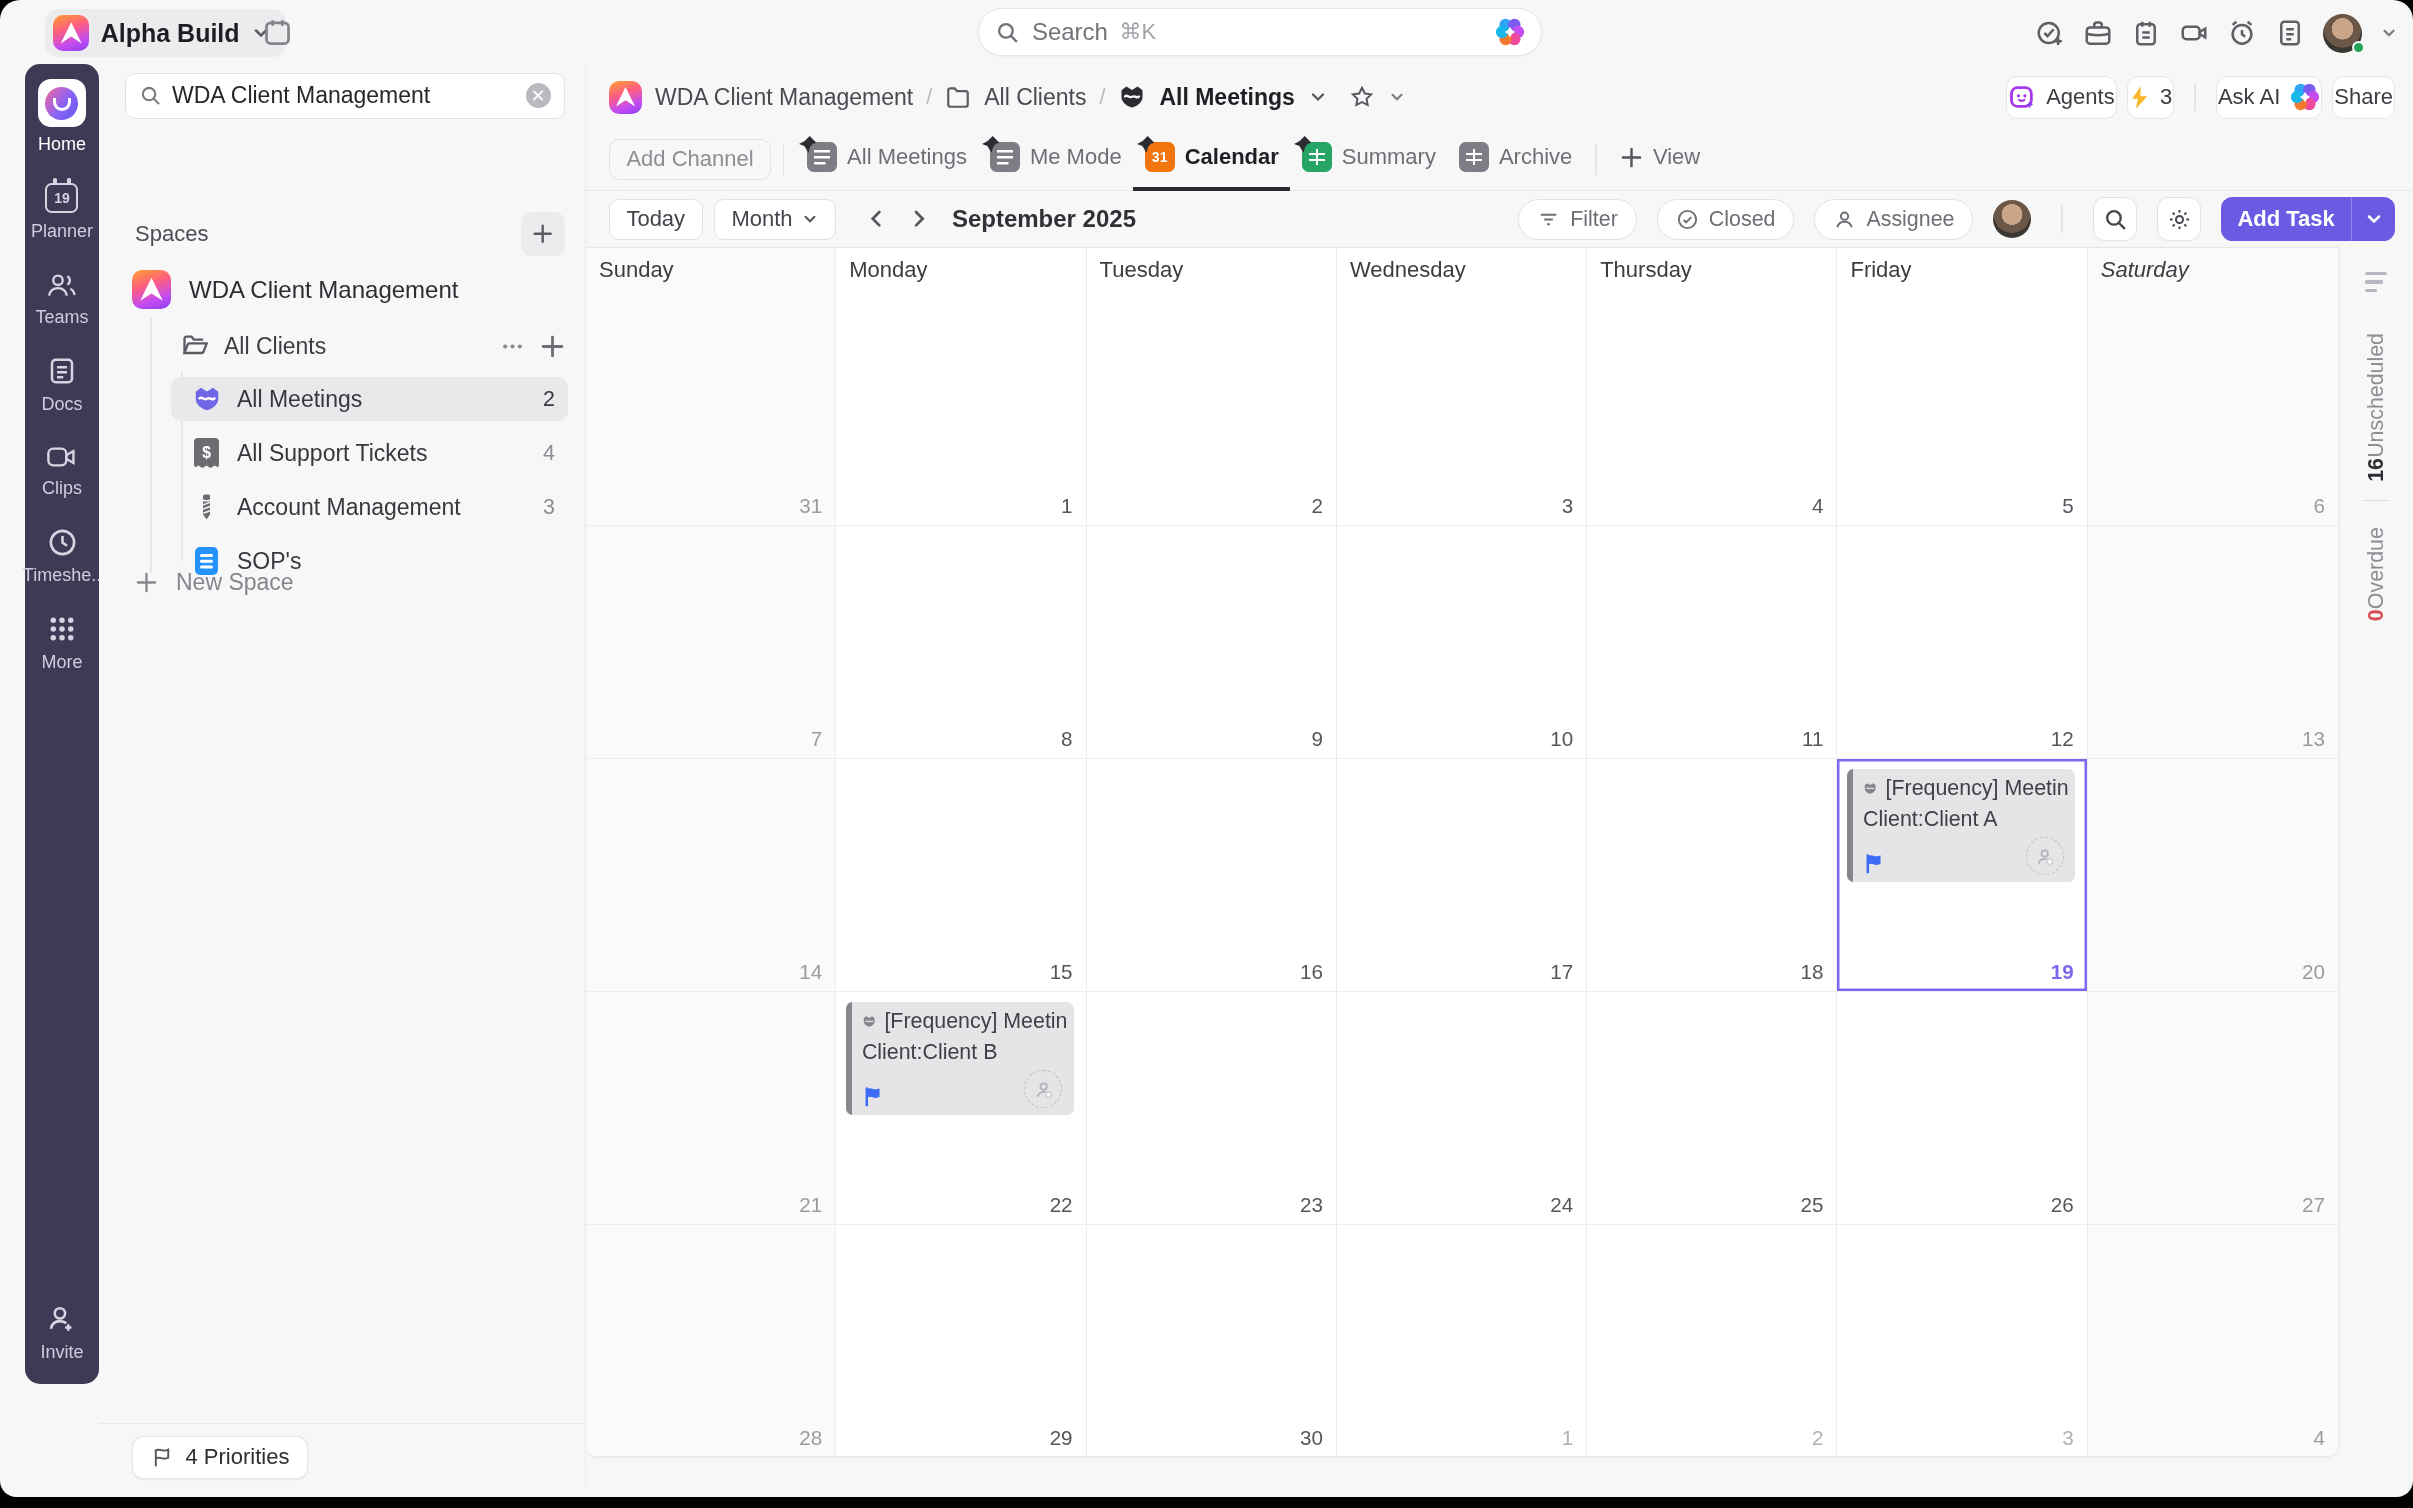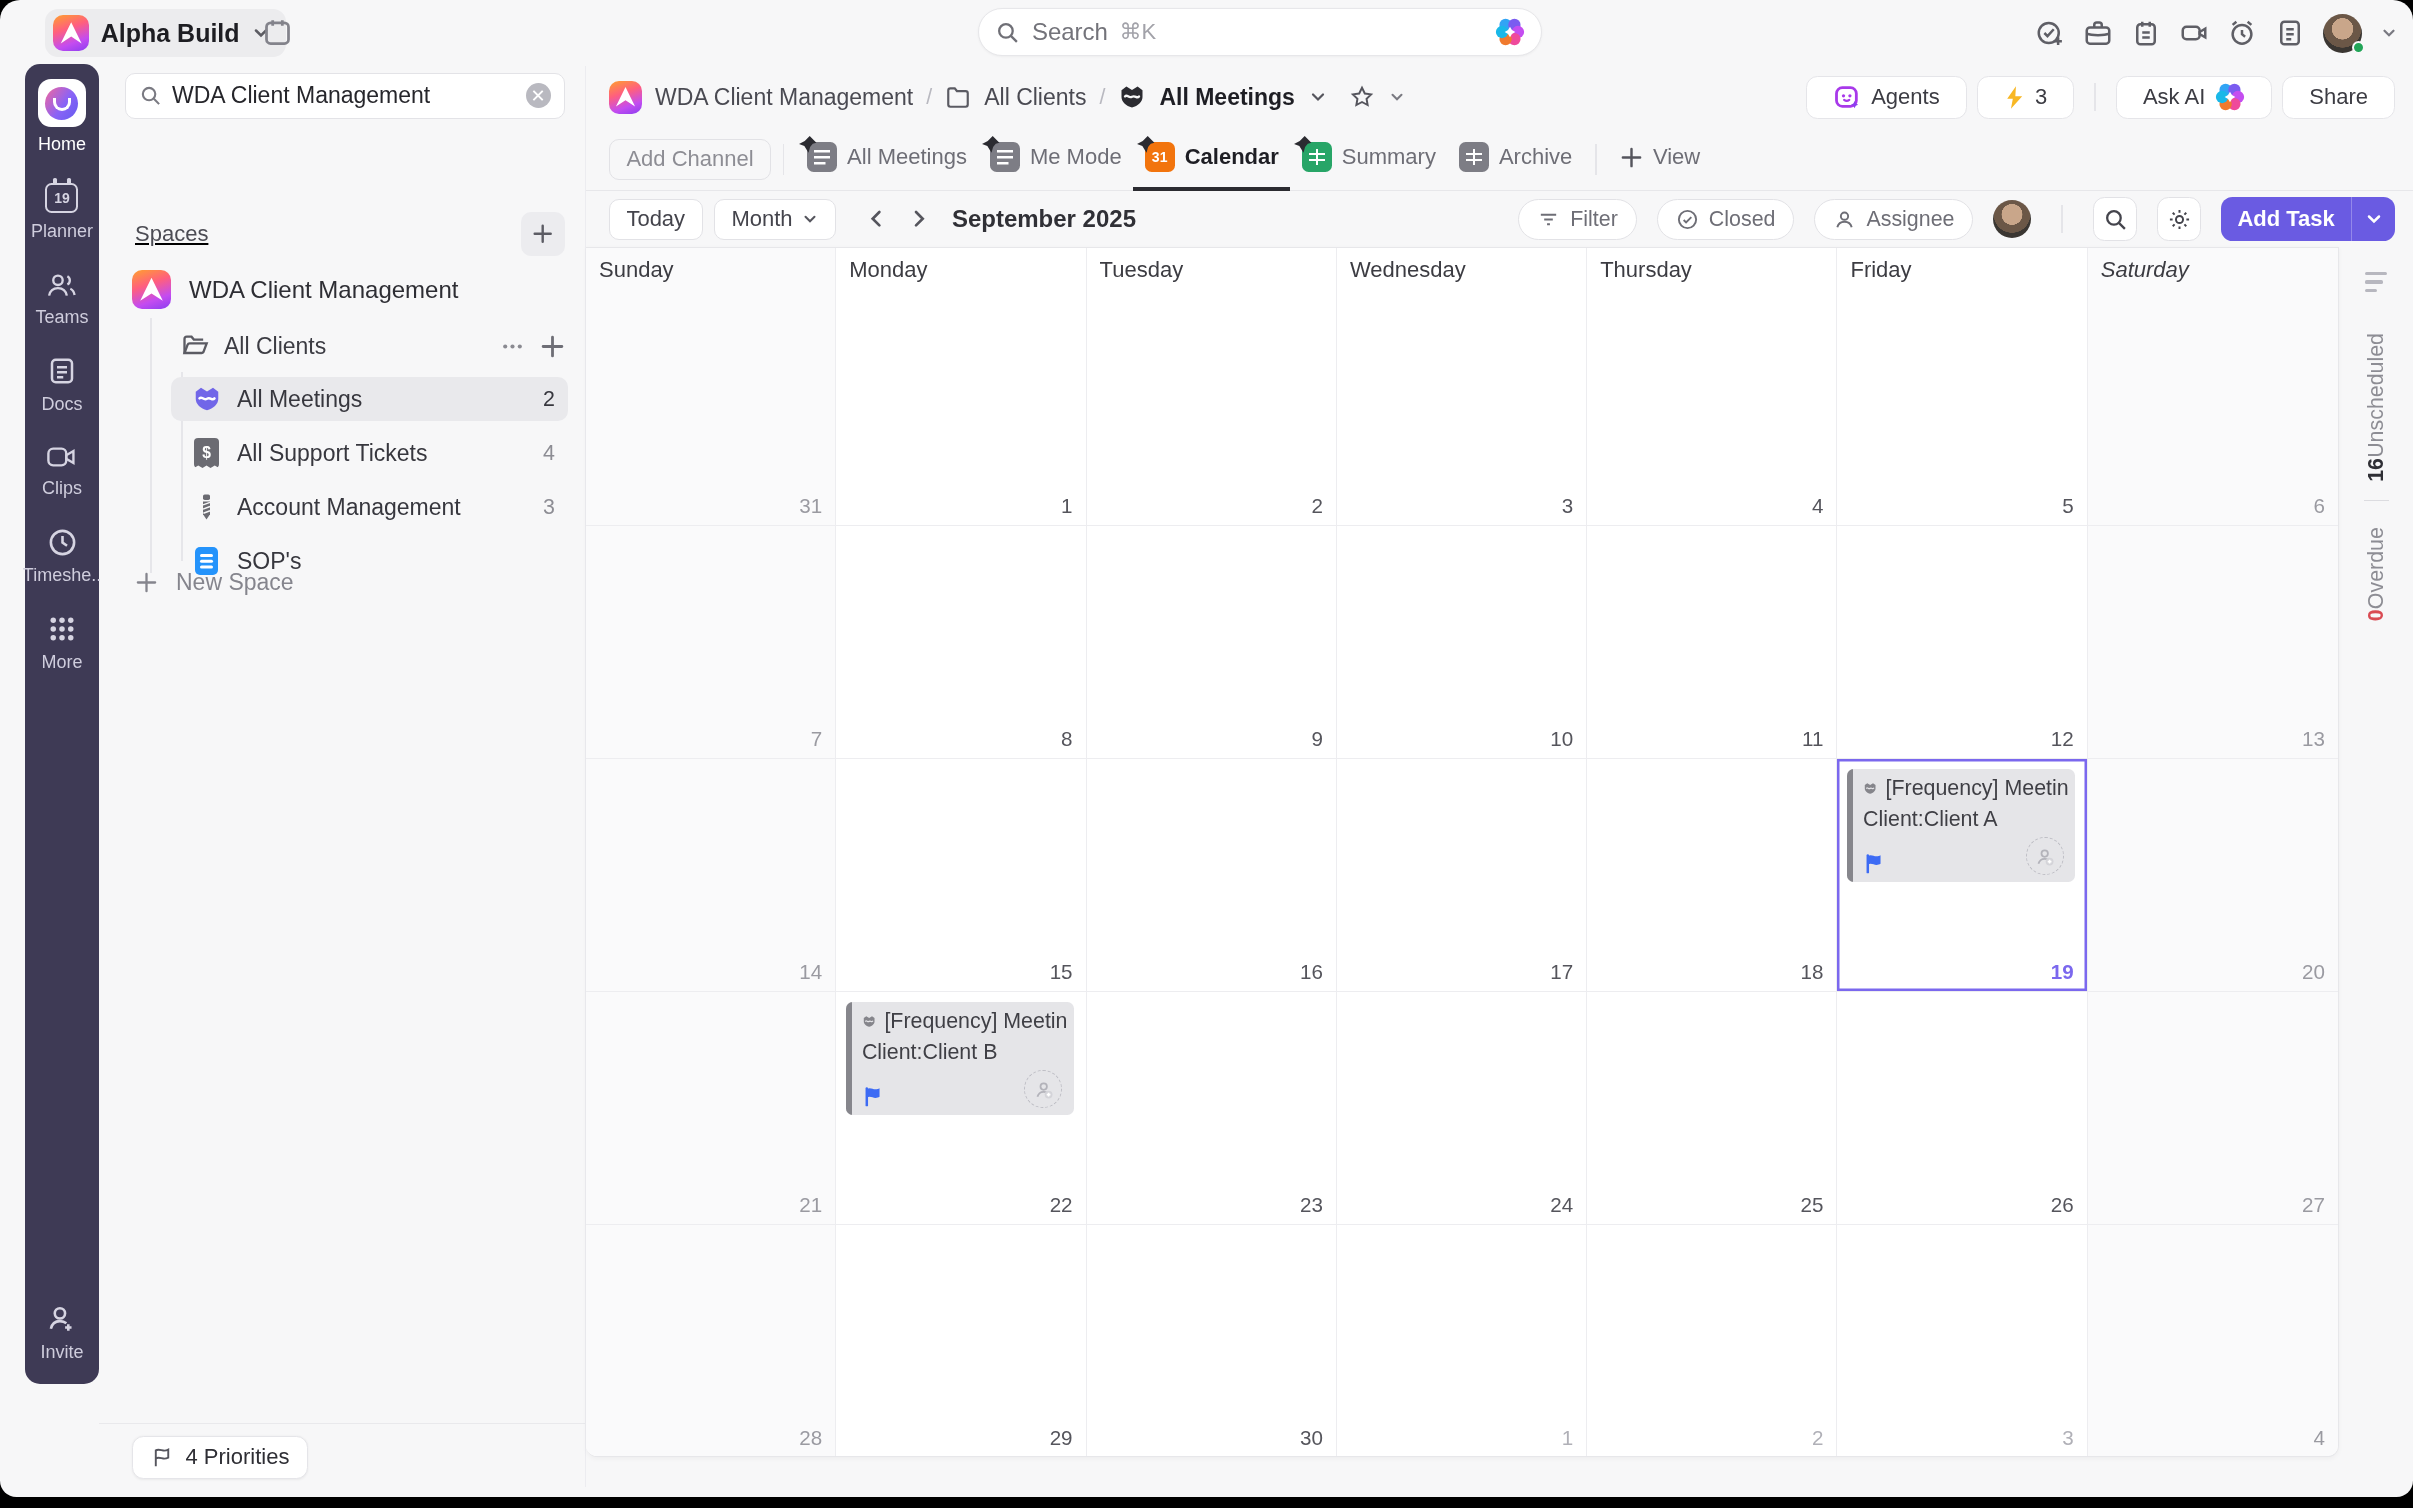--- a/index.html
+++ b/index.html
@@ -33,21 +33,21 @@
   .plan-ic::before,.plan-ic::after{content:"";position:absolute;top:-7.4px;width:3.3px;height:6.6px;background:#d6d4e2;border-radius:1.6px;}
   .plan-ic::before{left:5.8px;}.plan-ic::after{right:5.8px;}
   .rail-spacer{flex:1;}
   .invite{margin-bottom:21.4px;}
 
   
   .sidebar{position:absolute;left:99px;top:66px;width:487px;bottom:10.7px;}
   .sb-search{position:absolute;left:26px;right:21.4px;top:6.6px;height:46px;background:#fff;border:0.8px solid #e3e3e7;border-radius:10px;display:flex;align-items:center;gap:10px;padding:0 13px;}
   .sb-search .val{font-size:23px;color:#26262b;flex:1;white-space:nowrap;overflow:hidden;}
   .clear-btn{width:25px;height:25px;border-radius:50%;background:#b9b9c0;color:#fff;display:flex;align-items:center;justify-content:center;font-size:18px;flex:none;cursor:pointer;}
-  .sb-head{position:absolute;left:36px;top:146px;right:21.4px;display:flex;align-items:center;text-decoration:underline;}
+  .sb-head{position:absolute;left:36px;top:146px;right:21.4px;display:flex;align-items:center;}
   .sb-head .t{font-size:22px;font-weight:500;color:#4c4c54;flex:1;}
   .plus-sq{width:44px;height:44px;border-radius:10px;background:#ececef;display:flex;align-items:center;justify-content:center;color:#5c5c64;cursor:pointer;}
   .space-row{position:absolute;left:33px;top:204px;display:flex;align-items:center;gap:18px;cursor:pointer;}
   .space-row .nm{font-size:24px;color:#2e2e34;}
   .tree-line{position:absolute;width:1.6px;background:#e6e6ea;}
   .folder-row{position:absolute;left:82px;right:21.4px;top:261px;height:38px;display:flex;align-items:center;gap:15px;cursor:pointer;}
   .folder-row .nm{font-size:23px;color:#3c3c43;flex:1;}
   .list-row{position:absolute;left:72px;right:18px;height:44px;display:flex;align-items:center;gap:15px;padding:0 13px 0 20px;border-radius:10px;cursor:pointer;}
   .list-row.sel{background:#e9e9ec;}
   .list-row .nm{font-size:23px;color:#37373e;flex:1;}
@@ -61,21 +61,21 @@
   .sb-footer{position:absolute;left:0;right:0;bottom:0;height:64px;border-top:0.8px solid #e9e9ec;}
   .prio-pill{position:absolute;left:33px;top:12.3px;height:43px;background:#fff;border:0.8px solid #e5e5e9;border-radius:11.5px;box-shadow:0 0.8px 2.5px rgba(0,0,0,.06);display:flex;align-items:center;gap:11.5px;padding:0 18px;font-size:22px;color:#2e2e34;cursor:pointer;}
 
   
   .main{position:absolute;left:585px;top:66px;right:0;bottom:10.7px;border-left:0.8px solid #ececf0;}
   .mhead{position:absolute;left:0;right:0;top:0;height:62px;display:flex;align-items:center;padding:0 18px 0 23px;}
   .crumbs{display:flex;align-items:center;gap:13px;flex:1;min-width:0;}
   .crumbs .c{font-size:23px;color:#4a4a52;cursor:pointer;white-space:nowrap;}
   .crumbs .c.cur{color:#1e1e24;font-weight:600;}
   .crumbs .sep{font-size:21.4px;color:#b9b9c0;}
-  .hbtn{height:43px;border:0.8px solid #e5e5e9;background:#fff;border-radius:11.5px;display:flex;align-items:center;gap:10px;padding:0 26px;font-size:22px;color:#3c3c43;cursor:pointer;white-space:nowrap;}
+  .hbtn{height:43px;border:0.8px solid #e5e5e9;background:#fff;border-radius:11.5px;display:flex;align-items:center;gap:10px;padding:0 1px;font-size:22px;color:#3c3c43;cursor:pointer;white-space:nowrap;}
   .hdiv{width:1.6px;height:28px;background:#e5e5e9;margin:0 10px;}
   .mh-right{display:flex;align-items:center;gap:10px;}
 
   .tabsrow{position:absolute;left:0;right:0;top:62px;height:63px;display:flex;align-items:center;padding:0 23px;border-bottom:0.8px solid #e7e7ea;}
   .addch{height:41px;border:0.8px solid #e2e2e6;border-radius:10px;padding:0 16.4px;display:flex;align-items:center;font-size:22px;color:#8d8d94;background:transparent;cursor:pointer;}
   .tab{height:63px;display:flex;align-items:center;gap:10px;padding:0 11.5px;font-size:22px;color:#6e6e76;border-bottom:4.1px solid transparent;cursor:pointer;position:relative;white-space:nowrap;}
   .tab.active{color:#1e1e24;font-weight:700;border-bottom-color:#2b2b31;}
   .vsep{width:1.6px;height:31px;background:#e5e5e9;margin:0 11.5px;}
   .tico{width:30px;height:30px;border-radius:6.6px;position:relative;flex:none;display:flex;align-items:center;justify-content:center;}
   .tico.gray{background:#7d7d85;}

